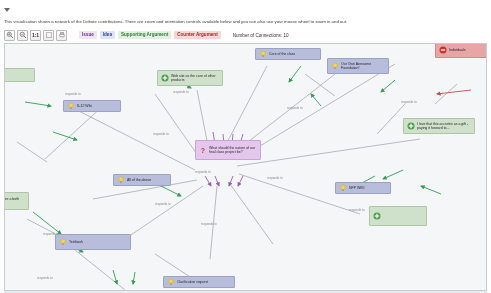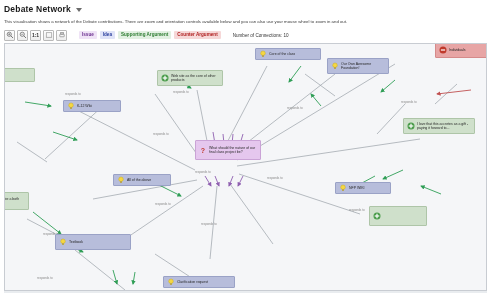--- a/index.html
+++ b/index.html
@@ -54,21 +54,20 @@
 
   
   .hscroll{position:absolute;left:4px;bottom:0px;width:483px;height:2px;background:#e9ecef;}
 </style>
 </head>
 <body>
 
 <div class="app">
 
   <div class="hdr">
-    <span class="hdr-title">Debate Network</span>
     <span class="hdr-caret"></span>
   </div>
 
   <div class="desc">This visualisation shows a network of the Debate contributions. There are zoom and orientation controls available below and you can also use your mouse wheel to zoom in and out.</div>
 
   <div class="toolbar">
 
     <div class="tbtn">
       <svg width="8" height="8" viewBox="0 0 16 16">
           <circle cx="6.5" cy="6.5" r="4.2" fill="none" stroke="#5a5a5a" stroke-width="1.4"></circle>

